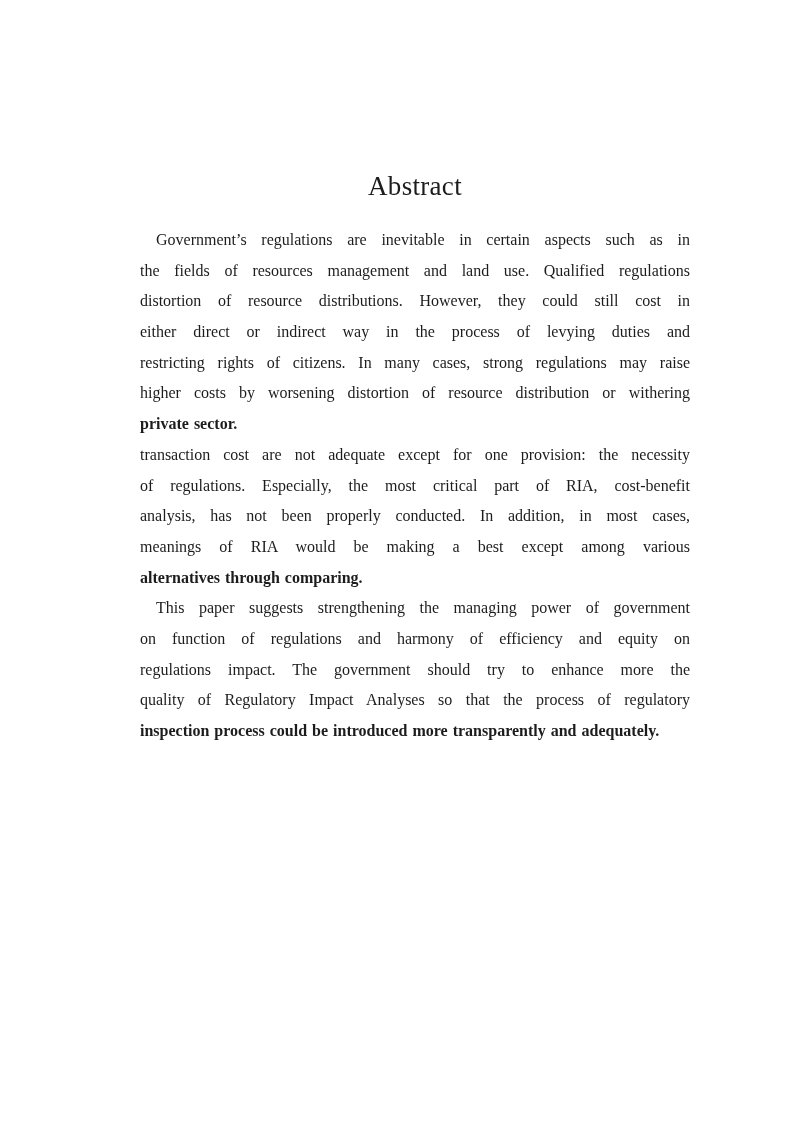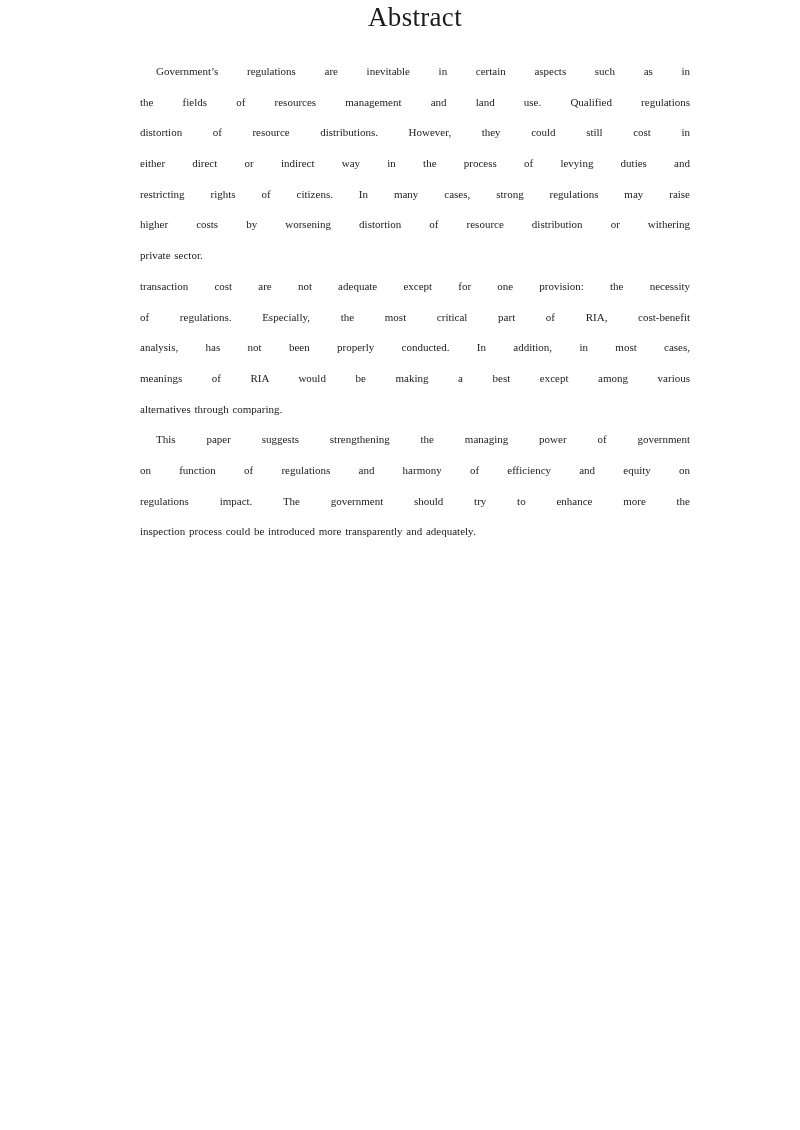--- a/index.html
+++ b/index.html
@@ -15,50 +15,52 @@
   }
   .page {
     position: relative;
     width: 800px;
     height: 1130px;
     background: #ffffff;
     overflow: hidden;
   }
   .doc-title {
     margin: 0 0 0 140px;
+    padding-top: 169px;
     width: 550px;
     text-align: center;
     font-size: 27px;
     font-weight: 400;
     line-height: 34px;
     letter-spacing: 0.3px;
   }
   .abstract-body {
     margin-left: 140px;
     margin-top: 22px;
     width: 550px;
   }
   .paragraph {
     margin: 0;
     padding: 0;
   }
   .line {
-    font-size: 11px;
+    font-size: 16px;
     line-height: 30.7px;
     height: 30.7px;
     text-align: justify;
     text-align-last: justify;
     word-spacing: 1px;
     white-space: normal;
   }
   .line.first {
     text-indent: 16px;
   }
   .line.last {
     text-align-last: left;
+    font-weight: bold;
   }
 </style>
 </head>
 <body>
 
 <main class="page">
   <h1 class="doc-title">Abstract</h1>
   <section class="abstract-body">
       <div class="paragraph">
         <div class="line first">Government’s regulations are inevitable in certain aspects such as in</div>
@@ -73,16 +75,17 @@
         <div class="line">transaction cost are not adequate except for one provision: the necessity</div>
         <div class="line">of regulations. Especially, the most critical part of RIA, cost-benefit</div>
         <div class="line">analysis, has not been properly conducted. In addition, in most cases,</div>
         <div class="line">meanings of RIA would be making a best except among various</div>
         <div class="line last">alternatives through comparing.</div>
       </div>
       <div class="paragraph">
         <div class="line first">This paper suggests strengthening the managing power of government</div>
         <div class="line">on function of regulations and harmony of efficiency and equity on</div>
         <div class="line">regulations impact. The government should try to enhance more the</div>
+        <div class="line">quality of Regulatory Impact Analyses so that the process of regulatory</div>
         <div class="line last">inspection process could be introduced more transparently and adequately.</div>
       </div>
     </section>
 </main>
 
 </body></html>

